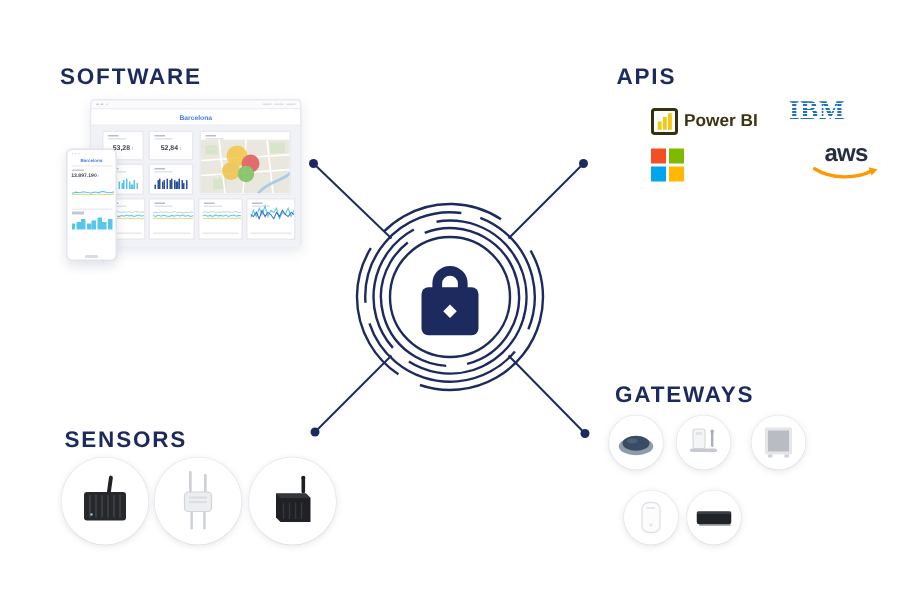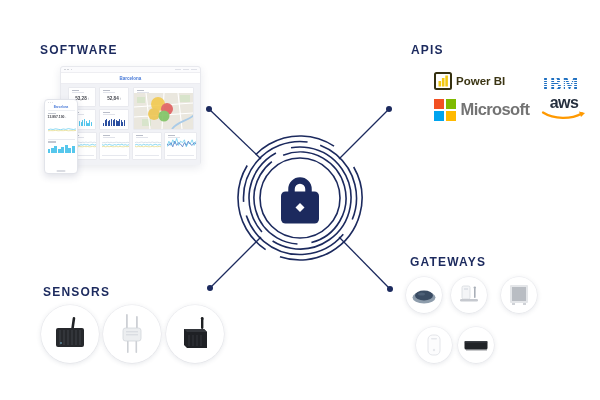--- a/index.html
+++ b/index.html
@@ -1,21 +1,21 @@
 <!DOCTYPE html>
 <html><head>
 <meta charset="utf-8">
 <style>
   * { margin:0; padding:0; box-sizing:border-box; }
   html,body { width:600px; height:400px; background:#fff; overflow:hidden;
               font-family:"Liberation Sans", sans-serif; }
   #canvas { position:relative; width:600px; height:400px; background:#fff; }
 
   
-  .sec-label { position:absolute; font-size:12px; font-weight:bold; color:#1c2a5e;
+  .sec-label { position:absolute; font-size:15px; font-weight:bold; color:#1c2a5e;
                letter-spacing:1.2px; }
   #lbl-software { left:40px;  top:43px; }
   #lbl-apis     { left:411px; top:43px;text-align:center; }
   #lbl-gateways { left:43px;  top:285px; }
   #lbl-sensors  { left:410px; top:255px; }
 
   
   #center-svg { position:absolute; left:0; top:0; pointer-events:none; }
 
   
@@ -69,21 +69,21 @@
   #phone .pchart { margin-top:2px; border-bottom:0.5px solid #e9ebf0; }
   #phone .pbars { height:8px; display:flex; align-items:flex-end; gap:0.5px; margin-top:2px; }
   #phone .pbars i { flex:1; }
   #phone .homebar { position:absolute; bottom:1.5px; left:50%; transform:translateX(-50%);
                     width:9px; height:1.2px; border-radius:1px; background:#dadce2; }
 
   
   .logo { position:absolute; display:flex; align-items:center;padding-left:29px; }
   #logo-powerbi { left:405px; top:72px; gap:4px; }
   #logo-powerbi .pbi-text { font-size:11.5px; font-weight:bold; color:#3b3514; }
-  #logo-ibm { left:497px; top:76px;margin-left:16px; }
+  #logo-ibm { left:497px; top:65px; }
   .ibm-text { position:relative; font-family:"Liberation Serif", serif; font-weight:bold;
               font-size:18px; line-height:17px; color:#1f70c1; letter-spacing:0.5px; }
   .ibm-text::after { content:""; position:absolute; inset:0;
        background:repeating-linear-gradient(to bottom, transparent 0 1.3px, #ffffff 1.3px 2.25px); }
   #logo-microsoft { left:405px; top:99px; gap:5px; }
   .ms-squares { display:grid; grid-template-columns:10px 10px; grid-template-rows:10px 10px;
                 gap:1.5px; }
   .ms-text { font-size:16.5px; font-weight:bold; color:#737373; letter-spacing:-0.6px; }
   #logo-aws { left:512px; top:94px; flex-direction:column; align-items:center; gap:0; }
   .aws-text { font-size:16px; font-weight:bold; color:#252f3e; letter-spacing:-0.5px;
@@ -328,21 +328,20 @@
     <span class="ibm-text">IBM</span>
   </div>
 
   <div class="logo" id="logo-microsoft">
     <span class="ms-squares">
       <i style="background:#f25022"></i>
         <i style="background:#7fba00"></i>
       <i style="background:#00a4ef"></i>
         <i style="background:#ffb900"></i>
     </span>
-    <span class="ms-text">Microsoft</span>
   </div>
 
   <div class="logo" id="logo-aws">
     <span class="aws-text">aws</span>
     <svg width="46" height="10" viewBox="0 0 46 10">
       <path d="M2 1.5 C 13 8.5, 30 8.5, 41 2.5" fill="none" stroke="#ff9900" stroke-width="2.2" stroke-linecap="round"></path>
       <path d="M38 0.5 L44 2 L40 6 Z" fill="#ff9900"></path>
     </svg>
   </div>
 

